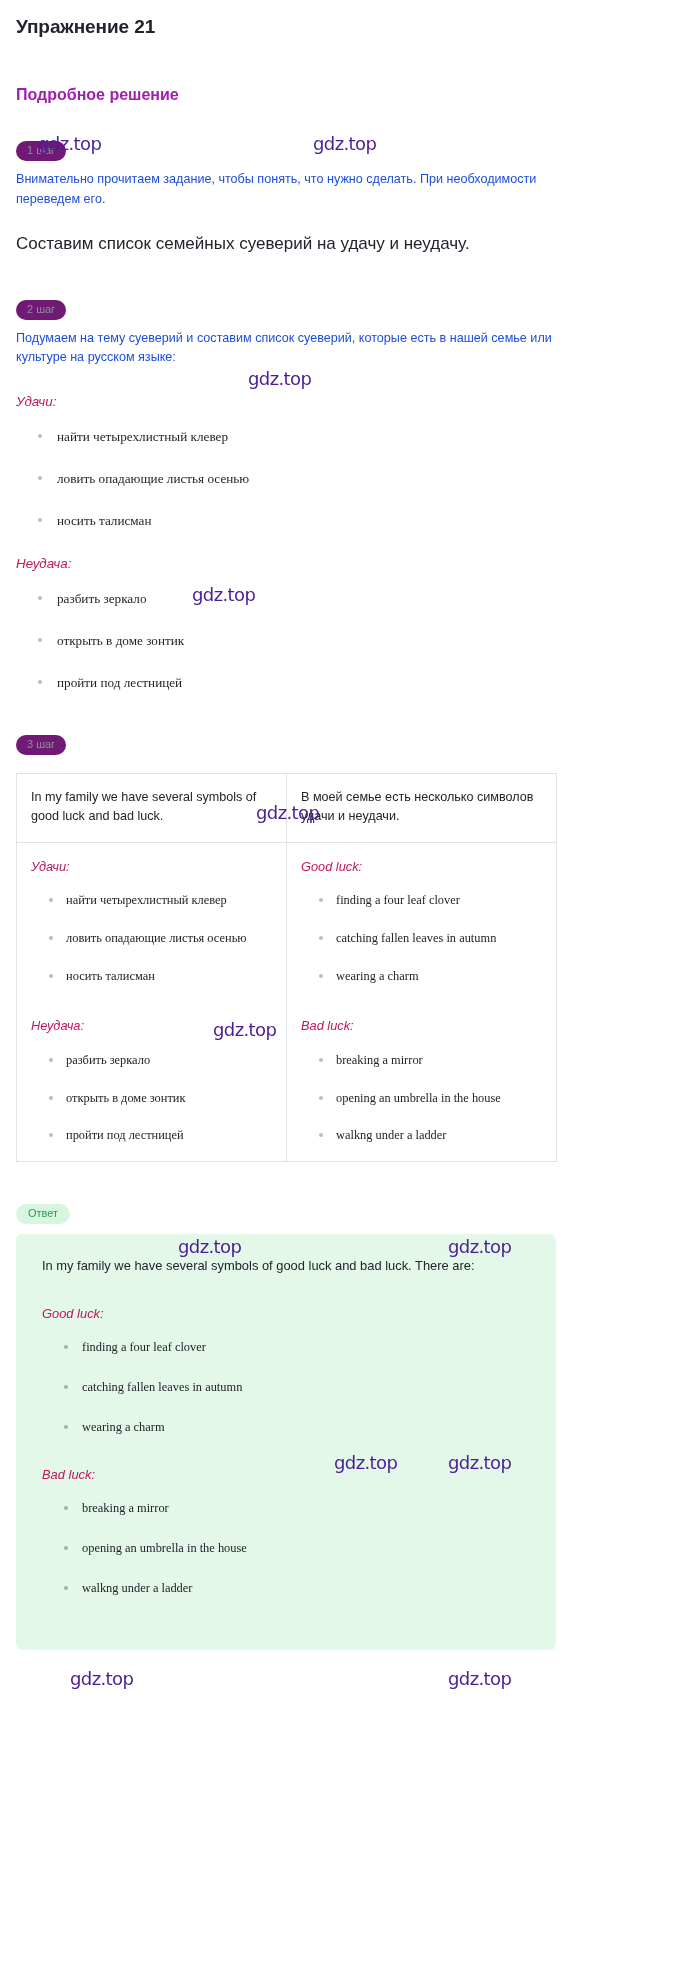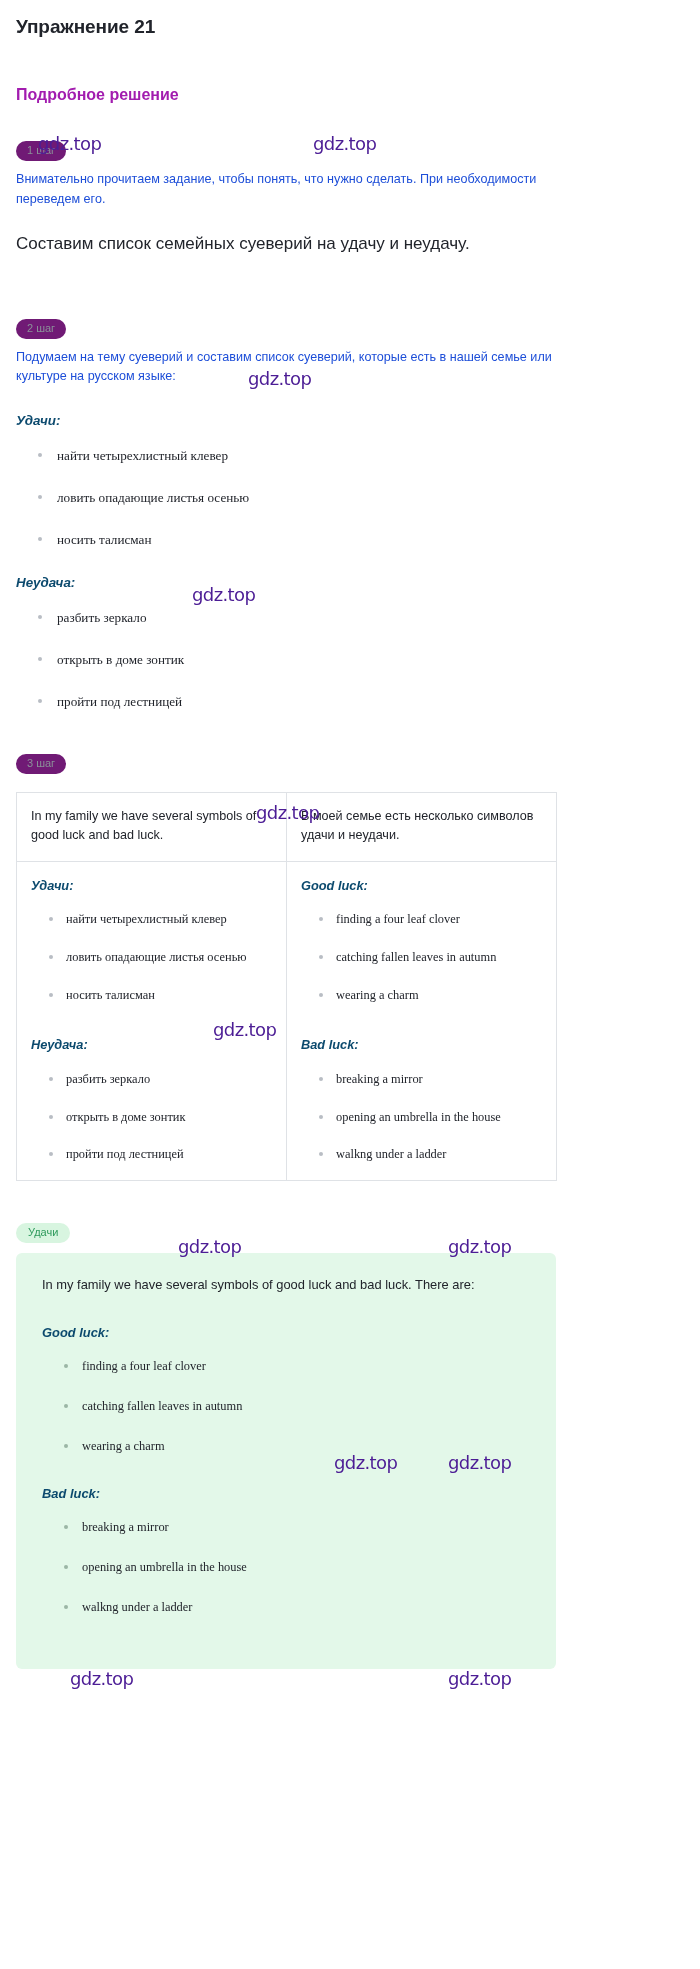--- a/index.html
+++ b/index.html
@@ -47,44 +47,44 @@
     background: #701a75;
     color: #8b9099;
     border-radius: 11px;
     font-size: 11px;
     padding: 4px 11px 5px 11px;
     margin: 0 0 0 8px;
     line-height: 1;
   }
 
   .step-wrap { margin-top: 36px; }
-  .step-wrap.s2 { margin-top: 61px; }
+  .step-wrap.s2 { margin-top: 42px; }
   .step-wrap.s3 { margin-top: 42px; }
 
   .muted {
     color: #1d4ed8;
     font-size: 12.6px;
     line-height: 1.55;
     margin: 9px 0 0 8px;
     max-width: 548px;
   }
 
   .body-text {
     color: #21242b;
     font-size: 17px;
     line-height: 1.5;
     margin: 22px 0 0 8px;
     max-width: 548px;
   }
 
   .cat-head {
     font-style: italic;
-    font-weight: bold;
+    font-weight: normal;
     font-size: 13.4px;
-    color: #0c4a6e;
+    color: #be185d;
     margin: 26px 0 0 8px;
   }
 
   ul.bullets {
     list-style: none;
     margin: 18px 0 0 0;
     padding: 0 0 0 30px;
     font-family: Liberation Serif, serif;
   }
   ul.bullets li {
@@ -265,21 +265,21 @@
                 <li>opening an umbrella in the house</li>
                 <li>walkng under a ladder</li>
               </ul>
             </td>
           </tr>
         </tbody>
       </table>
     </div>
 
     
-    <span class="answer-badge">Удачи</span>
+    <span class="answer-badge">Ответ</span>
     <div class="answer-box">
       <p class="ans-text">In my family we have several symbols of good luck and bad luck. There are:</p>
       <div class="cat-head">Good luck:</div>
       <ul class="bullets">
         <li>finding a four leaf clover</li>
         <li>catching fallen leaves in autumn</li>
         <li>wearing a charm</li>
       </ul>
       <div class="cat-head">Bad luck:</div>
       <ul class="bullets">

